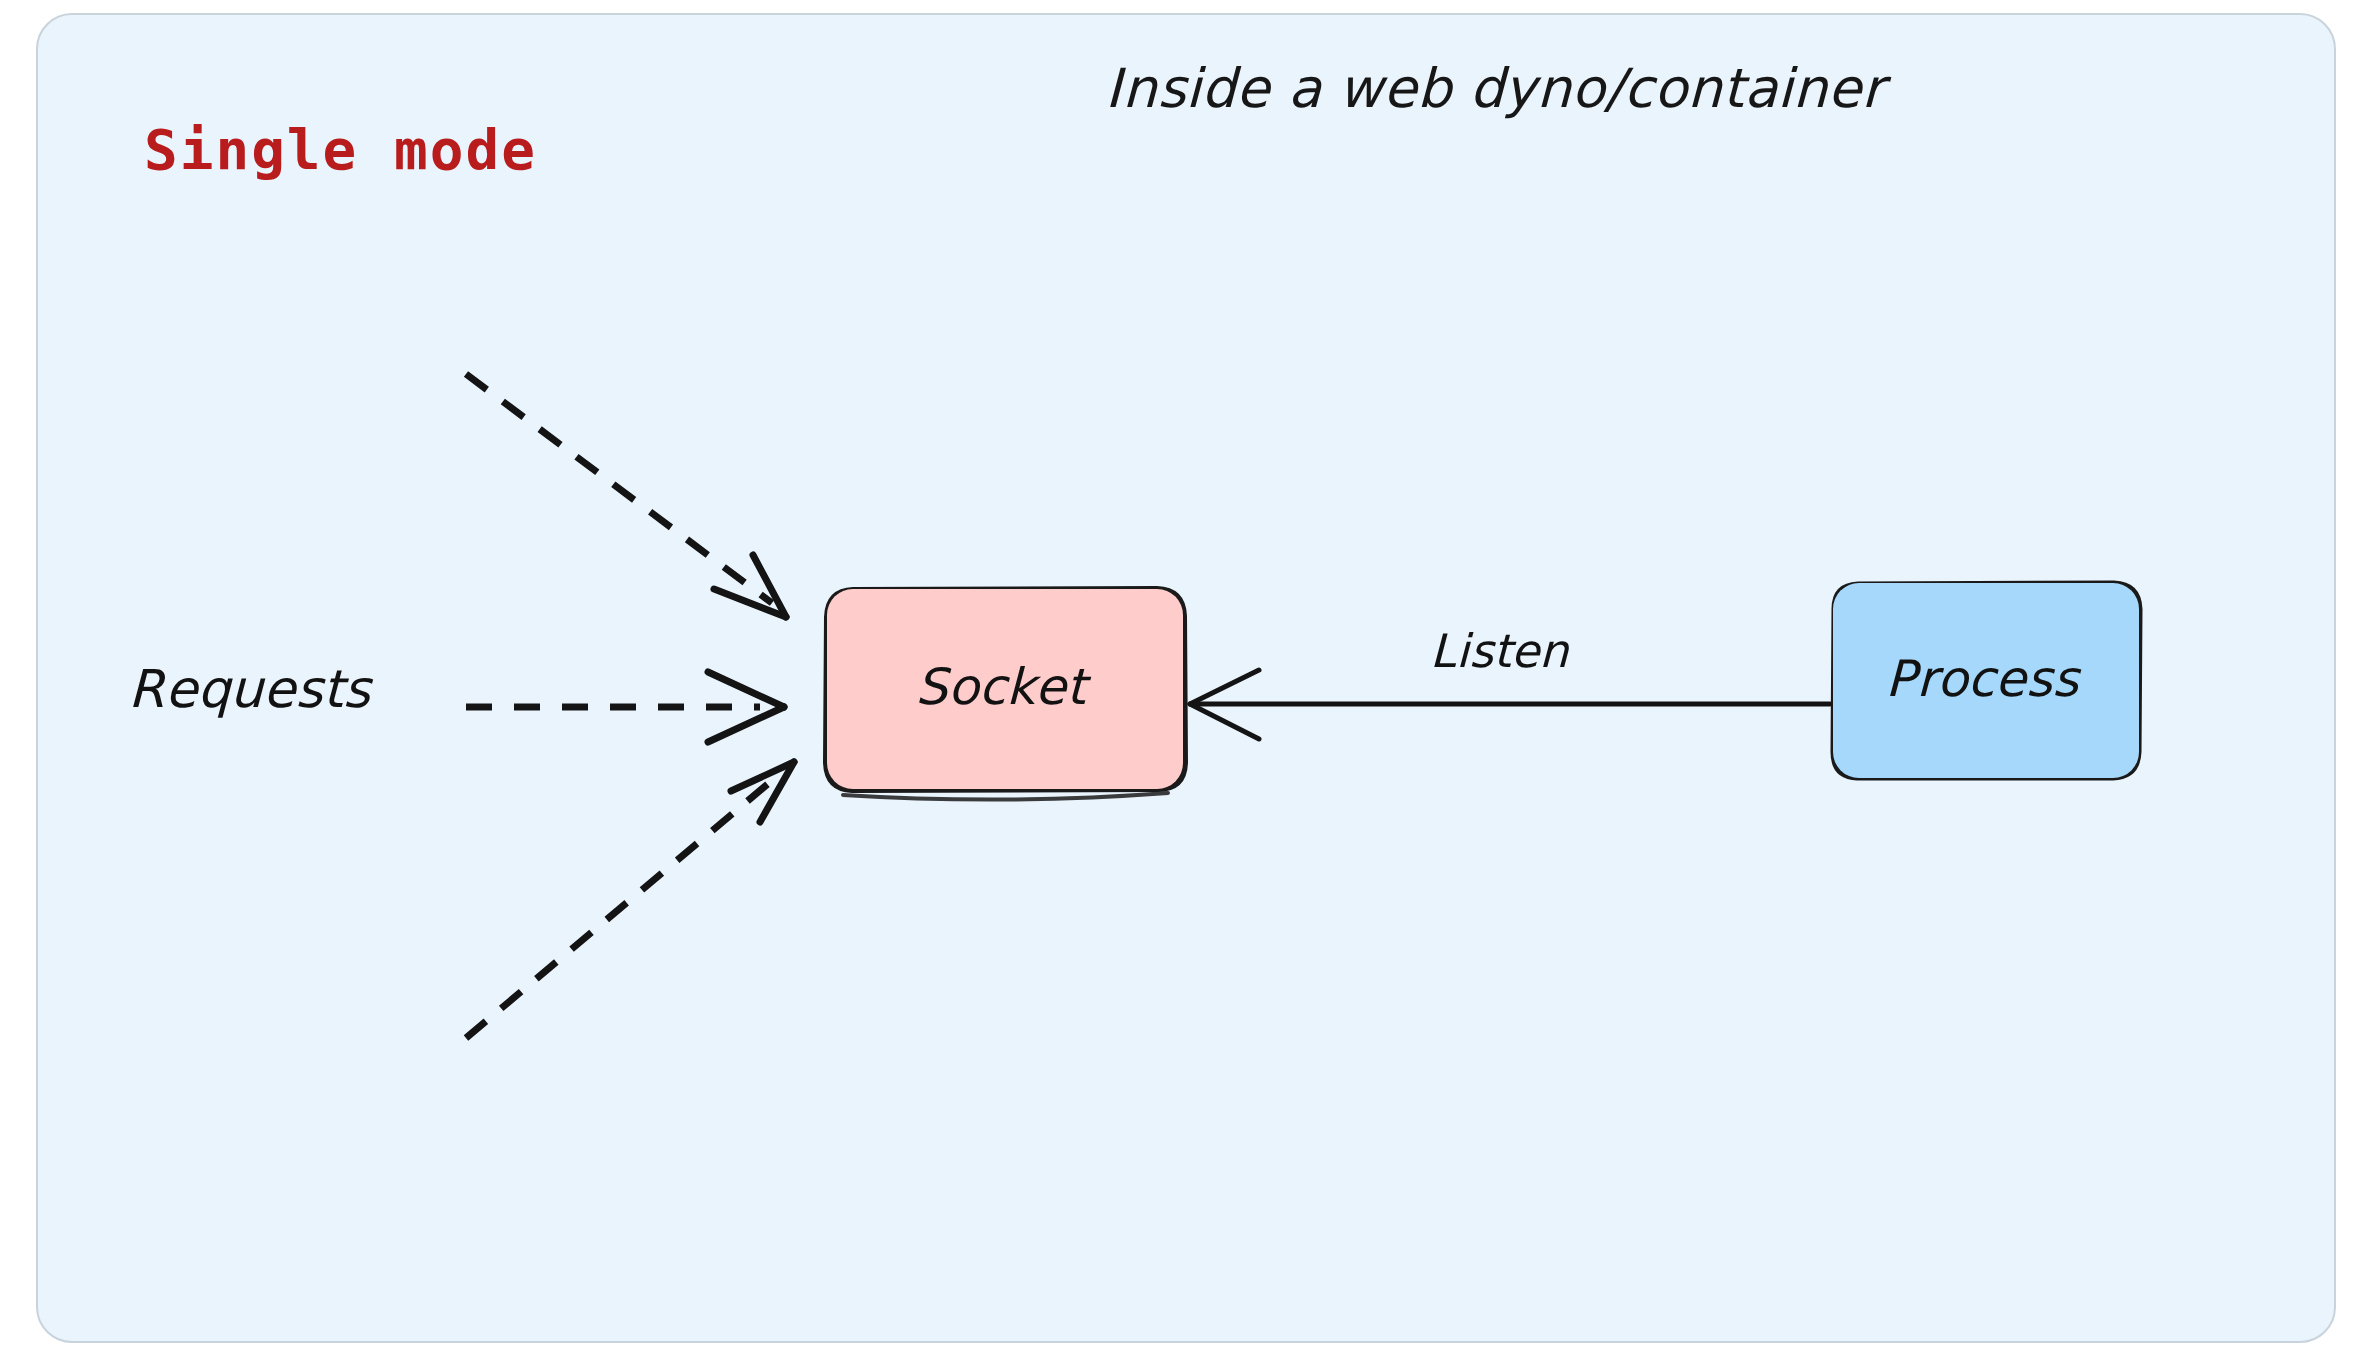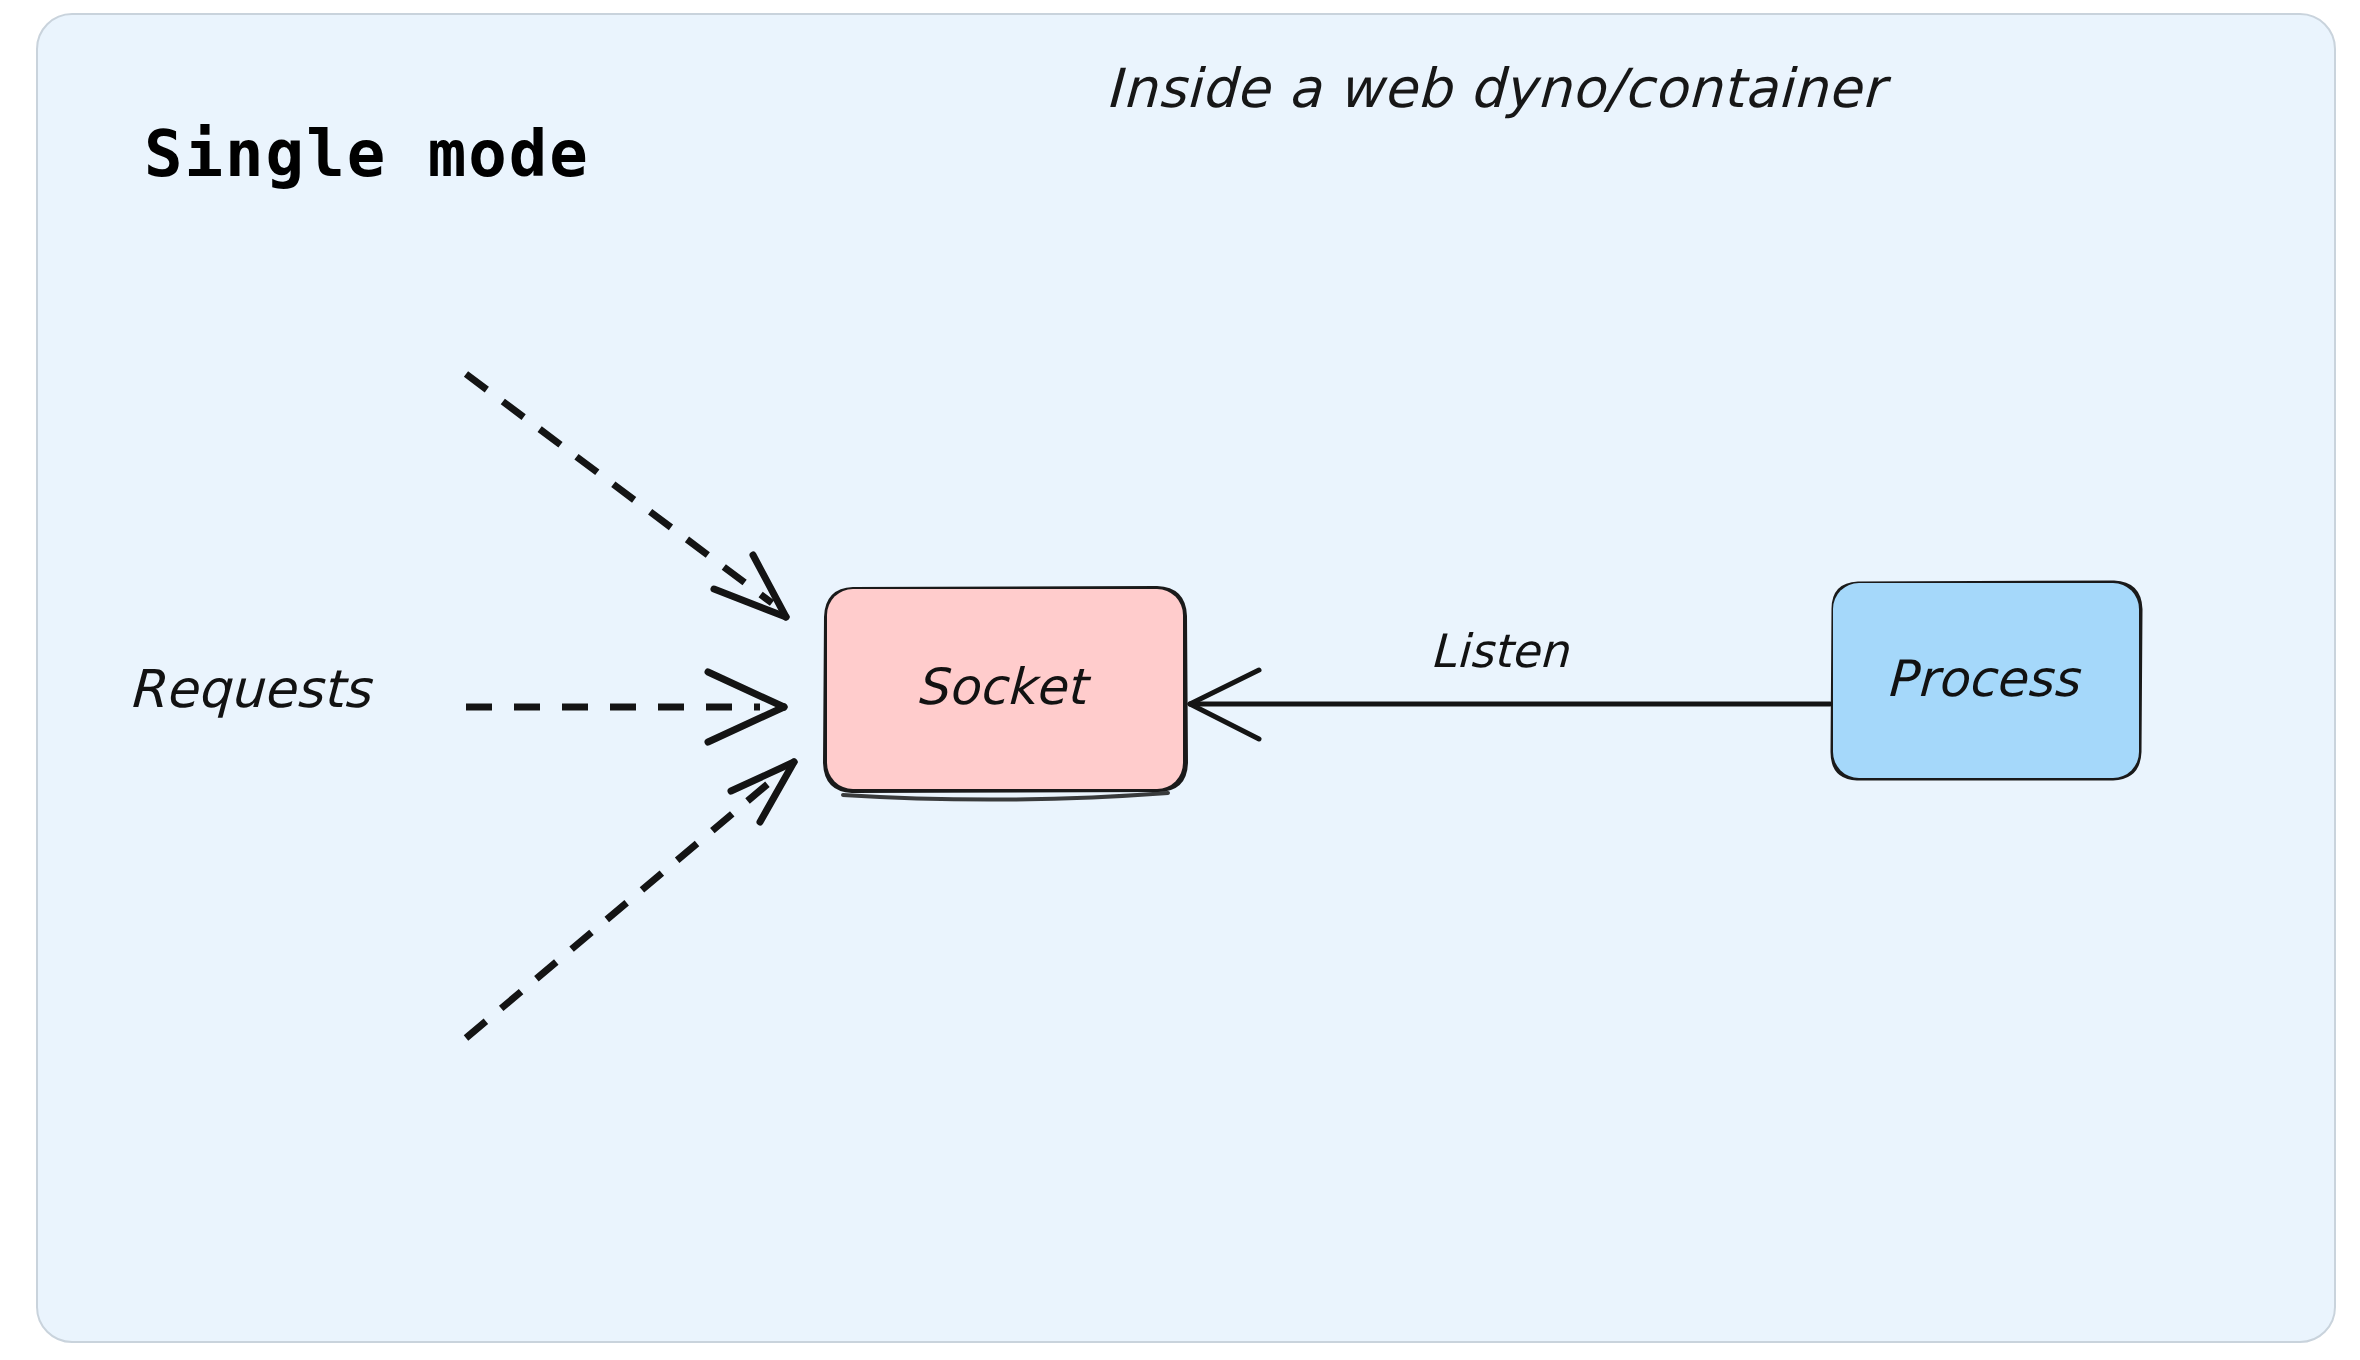--- a/index.html
+++ b/index.html
@@ -50,23 +50,23 @@
     position: absolute;
     white-space: pre;
     color: #1b1b1b;
     line-height: 1;
   }
 
   .title-single-mode {
     left: 144px;
     top: 122px;
     font-family: "DejaVu Sans Mono", "Liberation Mono", monospace;
-    font-size: 64px;
+    font-size: 56px;
     font-weight: 700;
-    color: #000000;
+    color: #b91c1c;
     letter-spacing: 2px;
   }
 
   .header-note {
     left: 1110px;
     top: 62px;
     font-family: "DejaVu Sans", sans-serif;
     font-size: 54px;
     font-weight: 400;
     font-style: italic;

